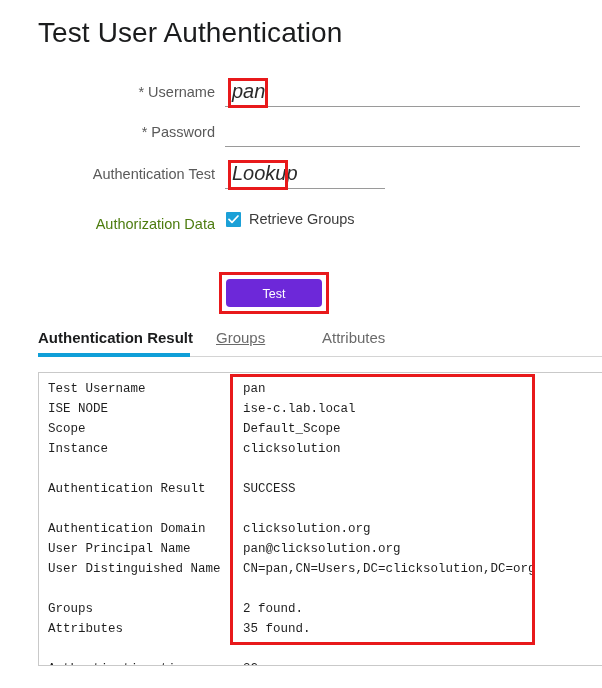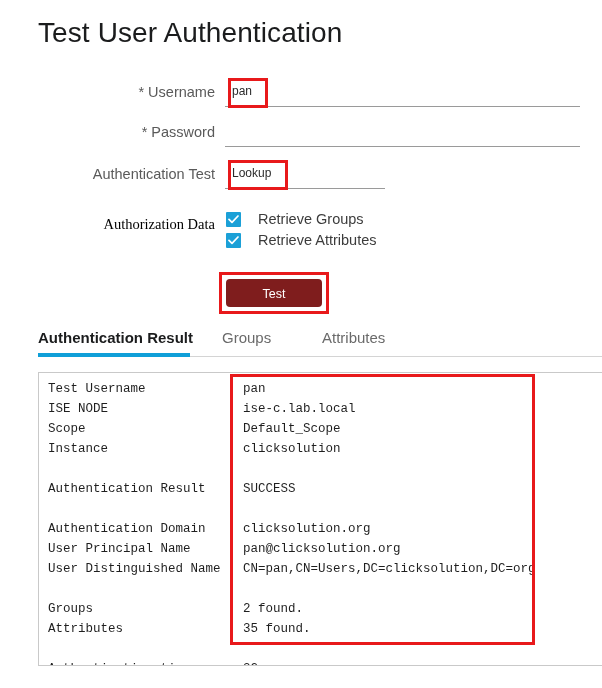--- a/index.html
+++ b/index.html
@@ -51,30 +51,31 @@
     position: absolute;
     left: 0;
     width: 215px;
     text-align: right;
     font-size: 14.5px;
     color: #5a5a5a;
     line-height: 20px;
     top: 4px;
     white-space: nowrap;
   }
-  .field-label.strong { color: #000000; font-family: Liberation Serif, serif; }
+  .field-label.strong { color: #4d7c0f; }
 
   .field-value {
     position: absolute;
     left: 232px;
     top: 2px;
-    font-size: 12px;
+    font-size: 20px;
     color: #2b2b2b;
     line-height: 22px;
     white-space: nowrap;
+    font-style: italic;
   }
   .field-underline {
     position: absolute;
     left: 225px;
     top: 28px;
     height: 1px;
     background: #9a9a9a;
   }
   .ul-wide { width: 355px; }
   .ul-narrow { width: 160px; }
@@ -95,21 +96,20 @@
   .checks {
     position: absolute;
     left: 226px;
     top: 0px;
   }
   .check-row {
     display: flex;
     align-items: center;
     height: 19px;
     margin-bottom: 2px;
-    gap: 9px;
   }
   .checkbox {
     width: 15px;
     height: 15px;
     background: #1ba0d7;
     border-radius: 1px;
     position: relative;
     flex: 0 0 auto;
   }
   .checkbox svg { position: absolute; left: 2px; top: 3px; }
@@ -121,21 +121,21 @@
     white-space: nowrap;
   }
 
   
   .test-button {
     position: absolute;
     left: 226px;
     top: 279px;
     width: 96px;
     height: 28px;
-    background: #7f1d1d;
+    background: #6d28d9;
     border: none;
     border-radius: 4px;
     color: #ffffff;
     font-family: "Liberation Sans", sans-serif;
     font-size: 12.5px;
     cursor: pointer;
     padding: 8px;
   }
 
   
@@ -154,21 +154,21 @@
     line-height: 20px;
     white-space: nowrap;
     cursor: pointer;
     text-align: right;
   }
   .tab.active {
     color: #1b1c1d;
     font-weight: bold;
   }
   .tab-0 { left: 0px; }
-  .tab-1 { left: 184px; }
+  .tab-1 { left: 178px; text-decoration: underline; }
   .tab-2 { left: 284px; }
 
   .tab-baseline {
     position: absolute;
     left: 38px;
     top: 356px;
     width: 564px;
     height: 1px;
     background: #d4d4d4;
   }
@@ -235,28 +235,20 @@
     <div class="field-label strong">Authorization Data</div>
     <div class="checks">
       <div class="check-row">
         <span class="checkbox">
           <svg width="11" height="9" viewBox="0 0 11 9">
             <path d="M1 4.4 L4 7.4 L10 1" stroke="#ffffff" stroke-width="1.7" fill="none" stroke-linecap="round" stroke-linejoin="round"></path>
           </svg>
         </span>
         <span class="check-label">Retrieve Groups</span>
       </div>
-      <div class="check-row">
-        <span class="checkbox">
-          <svg width="11" height="9" viewBox="0 0 11 9">
-            <path d="M1 4.4 L4 7.4 L10 1" stroke="#ffffff" stroke-width="1.7" fill="none" stroke-linecap="round" stroke-linejoin="round"></path>
-          </svg>
-        </span>
-        <span class="check-label">Retrieve Attributes</span>
-      </div>
     </div>
   </div>
 
 </div>
 
 <button class="test-button">Test</button>
 
 <div class="tabs">
   <div class="tab tab-0 active">Authentication Result</div>
   <div class="tab tab-1">Groups</div>

